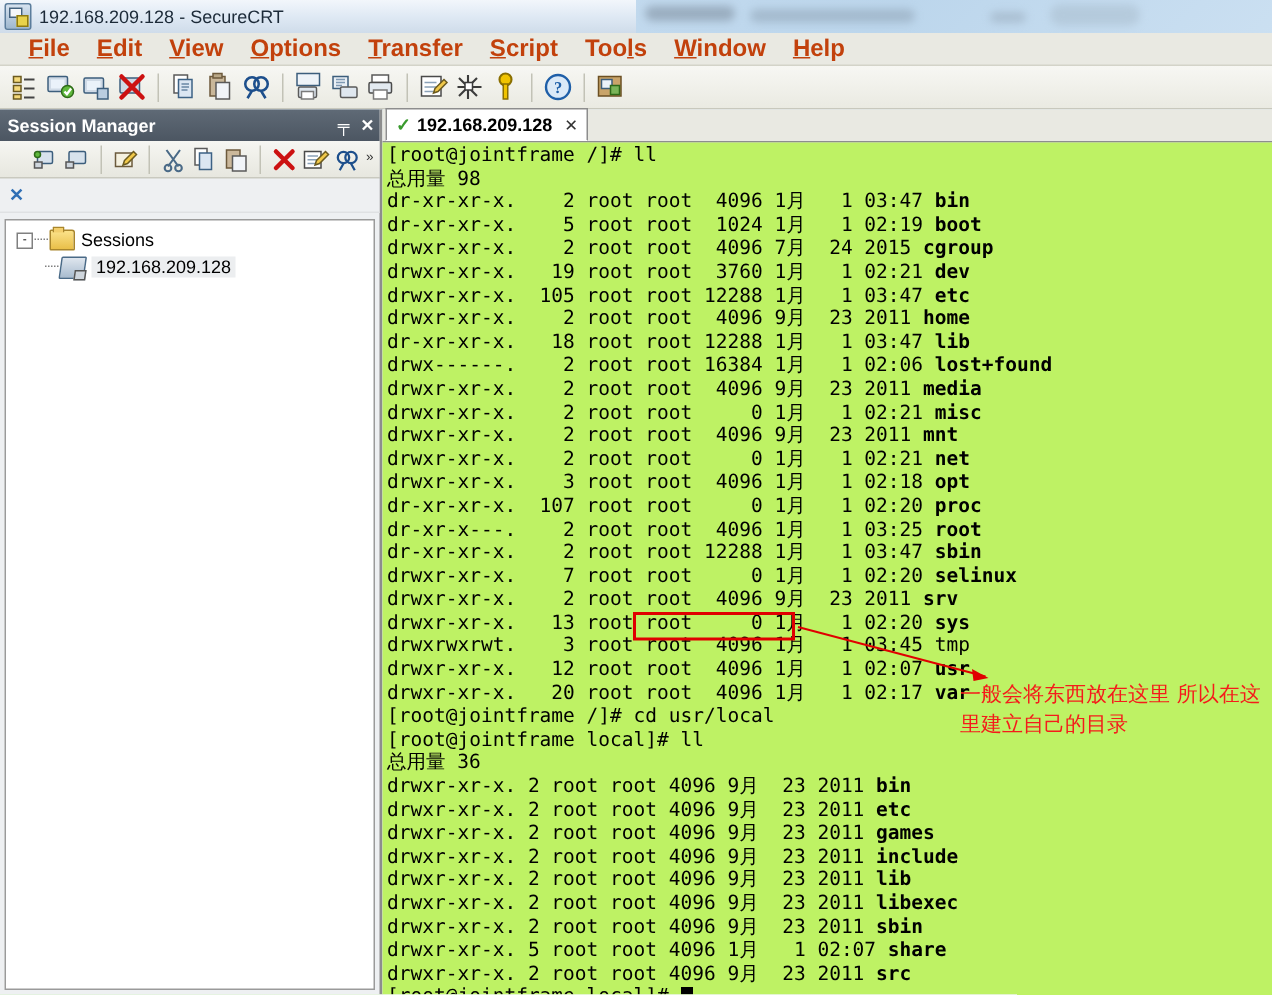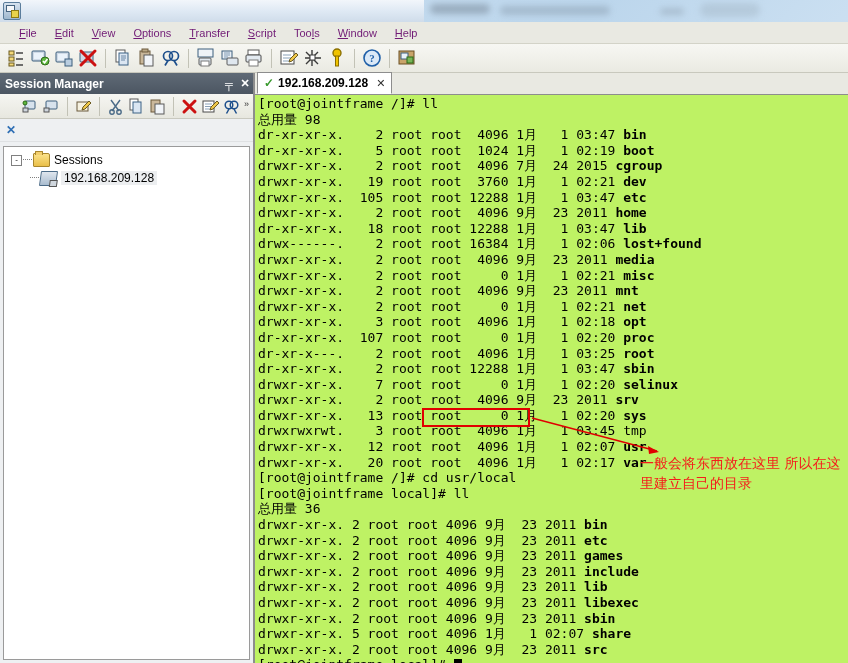--- a/index.html
+++ b/index.html
@@ -51,21 +51,21 @@
   }
 
   
   .menubar {
     position:absolute; left:0; top:22px; width:848px; height:22px;
     background:#e9e9e2;
     border-bottom:1px solid #d3d3c8;
     display:flex; align-items:center; padding-left:10px; box-sizing:border-box;
   }
   .menu-item {
-    font-size:11px; color:#701a75; padding:2px 9px; cursor:default; white-space:nowrap;
+    font-size:16px; color:#c2410c; padding:2px 9px; cursor:default; white-space:nowrap;font-weight:bold;
   }
   .menu-item u { text-decoration: underline; }
 
   
   .toolbar {
     position:absolute; left:0; top:44px; width:848px; height:29px;
     background:linear-gradient(180deg,#f7f7f3 0%, #eaeae2 100%);
     border-bottom:1px solid #c8c8bd;
     display:flex; align-items:center; box-sizing:border-box; padding-left:4px;
   }
@@ -191,20 +191,21 @@
 
   <div class="bg-blob" style="left:430px;top:4px;width:60px;height:10px;background:#7a8a9a;"></div>
   <div class="bg-blob" style="left:500px;top:6px;width:110px;height:9px;background:#8fa3b5;"></div>
   <div class="bg-blob" style="left:660px;top:8px;width:24px;height:7px;background:#97a9ba;"></div>
   <div class="bg-blob" style="left:700px;top:3px;width:60px;height:14px;background:#a9bdcd;"></div>
 
   <div id="appwin">
 
     <div class="titlebar">
       <div class="title-icon"></div>
+      <div class="title-text">192.168.209.128 - SecureCRT</div>
     </div>
 
     <div class="menubar">
       <div class="menu-item"><u>F</u>ile</div>
       <div class="menu-item"><u>E</u>dit</div>
       <div class="menu-item"><u>V</u>iew</div>
       <div class="menu-item"><u>O</u>ptions</div>
       <div class="menu-item"><u>T</u>ransfer</div>
       <div class="menu-item"><u>S</u>cript</div>
       <div class="menu-item">Too<u>l</u>s</div>

